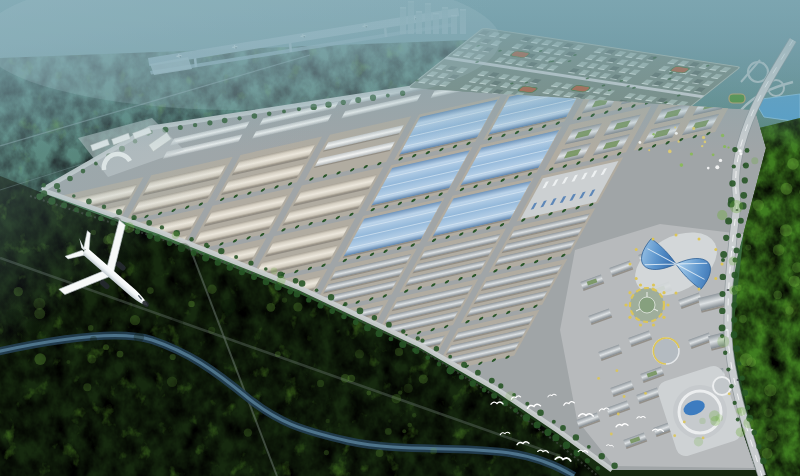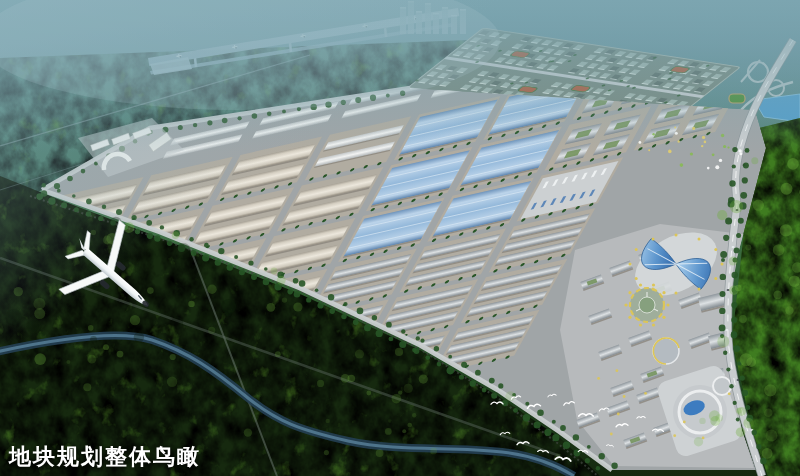--- a/index.html
+++ b/index.html
@@ -1719,14 +1719,13 @@
         </g>
         <g transform="translate(583,452) rotate(5) scale(0.8)">
           <path d="M-6,0 Q-3,-3.5 0,-0.5 Q3,-3.5 6,0" fill="none" stroke="#ffffff" stroke-width="1.4" stroke-linecap="round"></path>
         </g>
         <g transform="translate(610,446) rotate(10) scale(0.6)">
           <path d="M-6,0 Q-3,-3.5 0,-0.5 Q3,-3.5 6,0" fill="none" stroke="#ffffff" stroke-width="1.4" stroke-linecap="round"></path>
         </g>
       </g>
 </svg>
 
-<div class="caption">地块规划整体鸟瞰</div>
 </div>
 
 </body></html>

